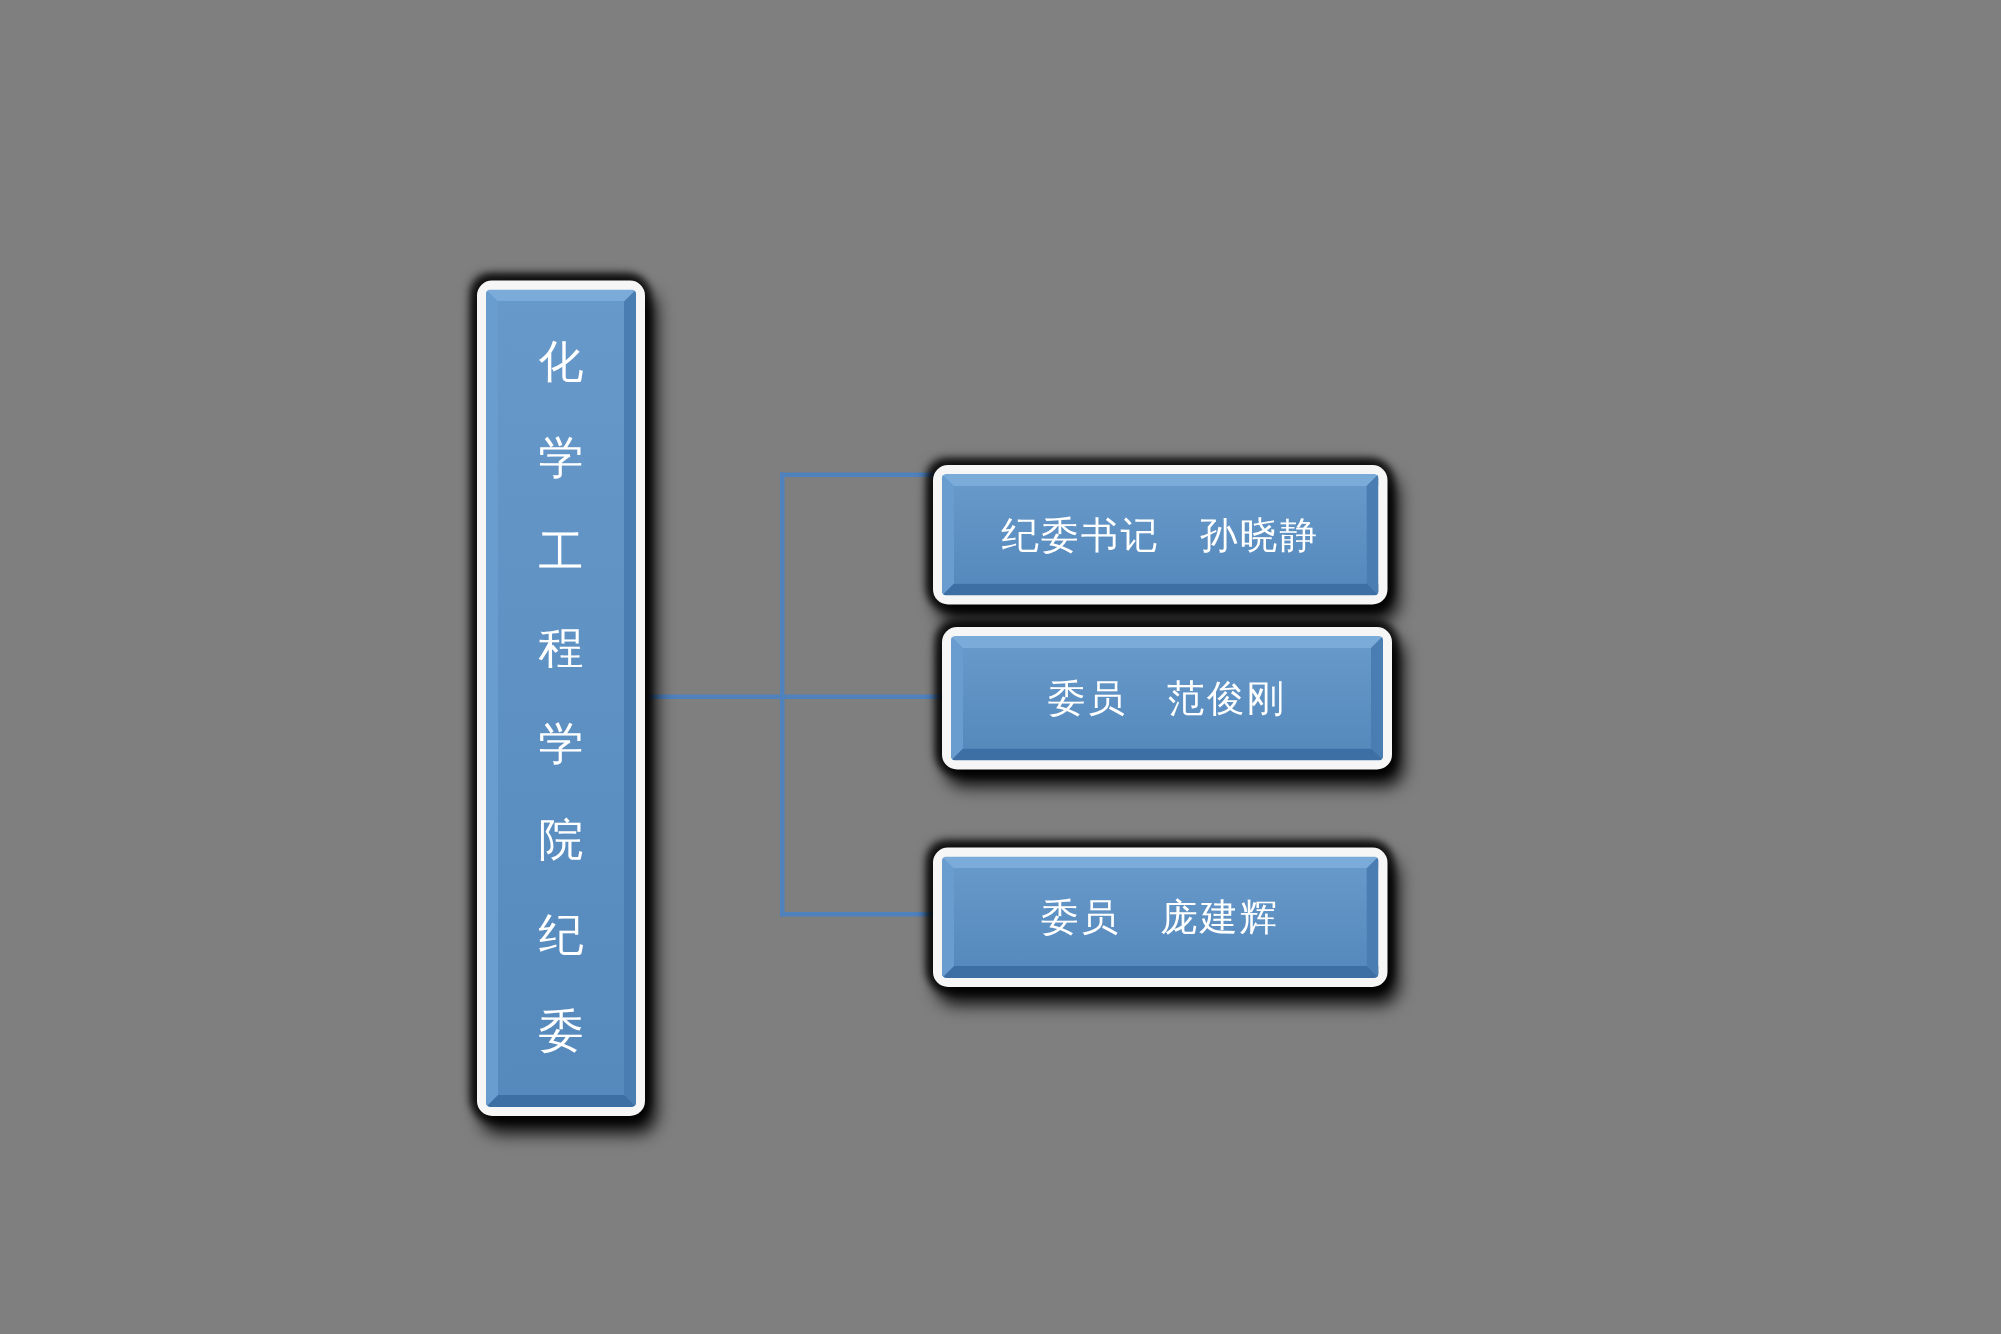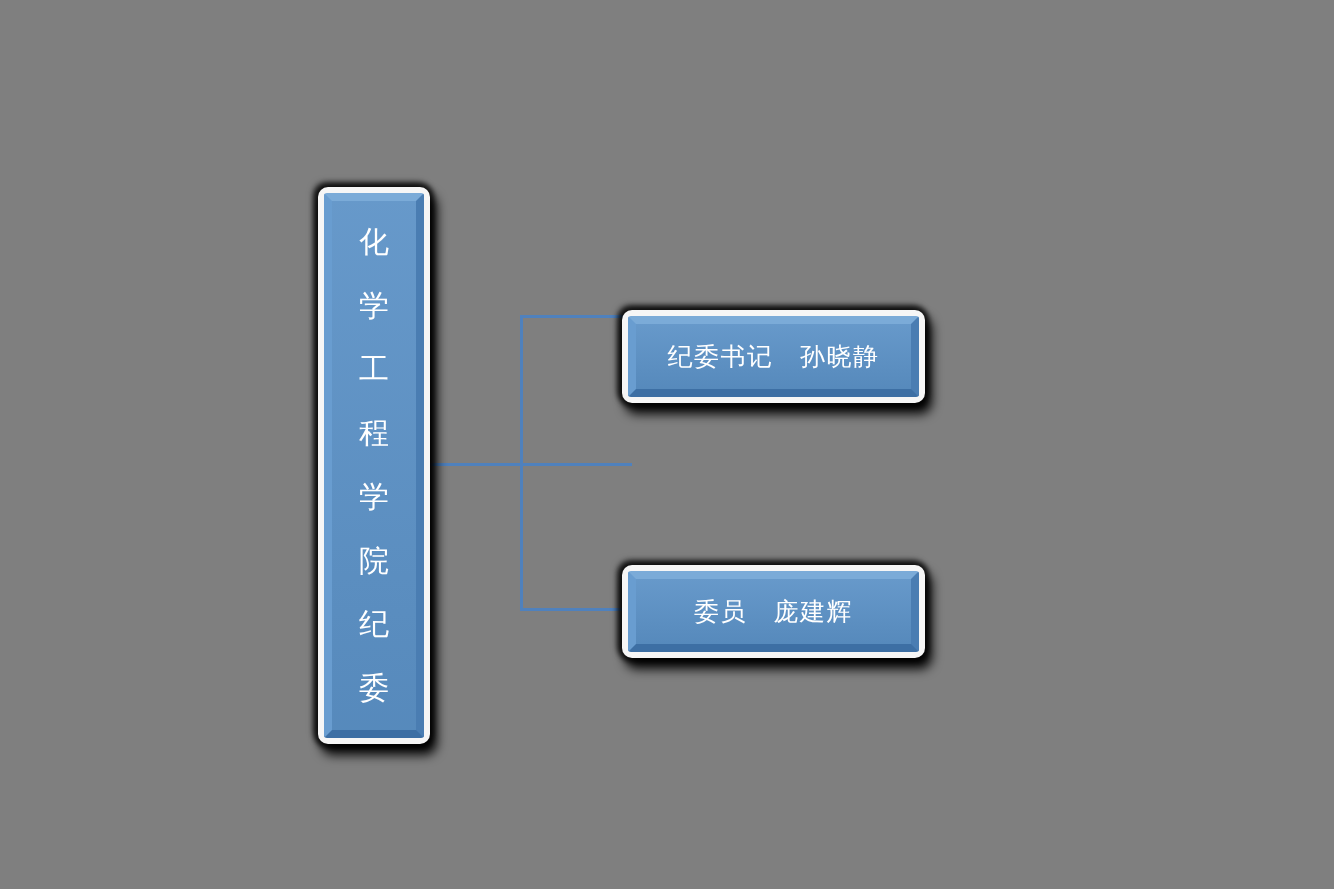--- a/index.html
+++ b/index.html
@@ -104,20 +104,25 @@
         </div>
     </div>
   </div>
 
   <div class="node" id="child-1">
     <div class="bevel">
       <div class="child-label">纪委书记　孙晓静</div>
     </div>
   </div>
 
+  <div class="node" id="child-2">
+    <div class="bevel">
+      <div class="child-label">委员　范俊刚</div>
+    </div>
+  </div>
 
   <div class="node" id="child-3">
     <div class="bevel">
       <div class="child-label">委员　庞建辉</div>
     </div>
   </div>
 
 </div>
 
 </body></html>

